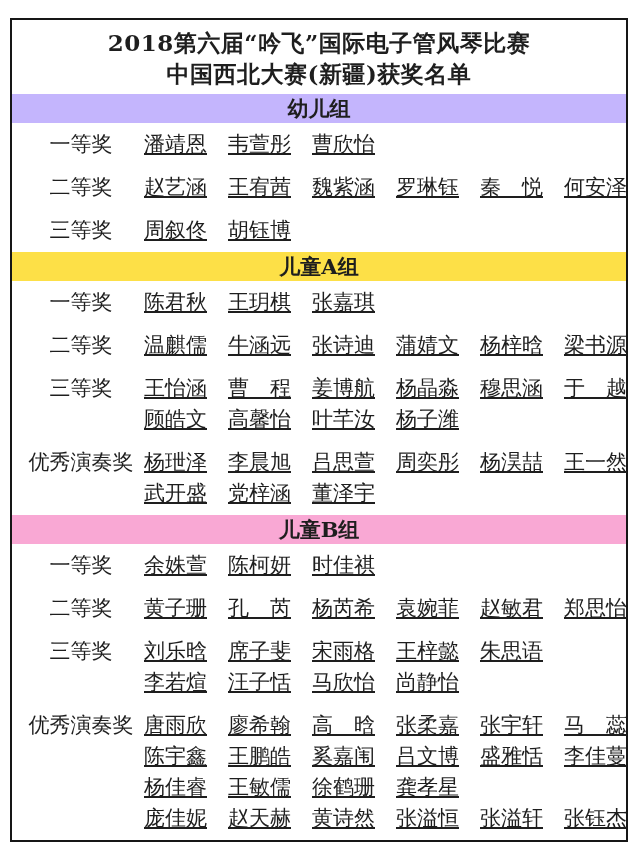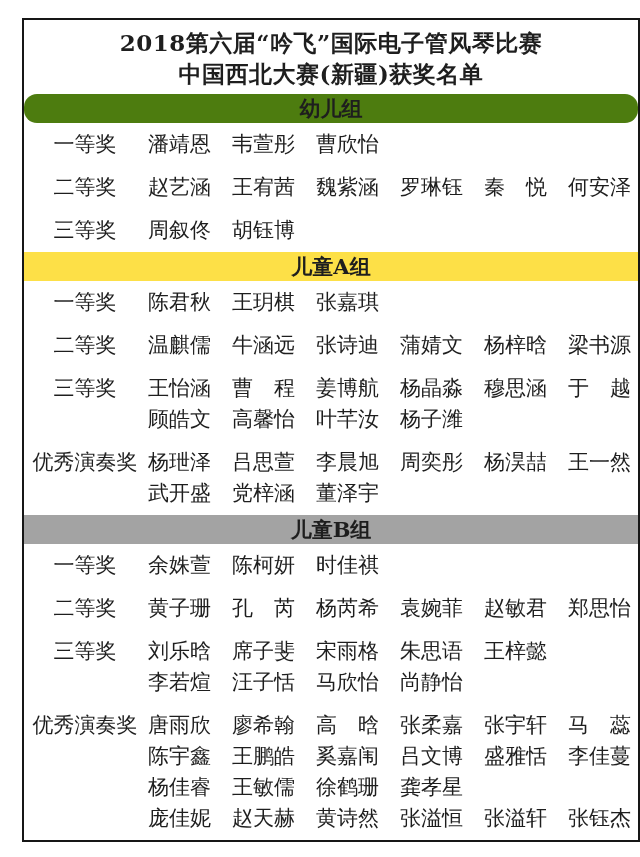--- a/index.html
+++ b/index.html
@@ -7,21 +7,21 @@
     padding: 0;
     background: #ffffff;
     width: 640px;
     height: 857px;
     overflow: hidden;
     font-family: "DejaVu Serif", "Liberation Serif", serif;
     color: #1e1e1e;
   }
   .doc {
     box-sizing: border-box;
-    margin: 18px 12px 12px 22px;
+    margin: 18px 12px 12px 10px;
     width: 618px;
     min-height: 824px;
     border: 2px solid #161616;
     background: #ffffff;
   }
   .title-block {
     padding: 7px 0 5px 0;
   }
   .title-line {
     text-align: center;
@@ -33,56 +33,57 @@
   .band {
     height: 29px;
     line-height: 29px;
     text-align: center;
     font-weight: bold;
     font-size: 21px;
   }
   .award-row {
     display: flex;
     align-items: flex-start;
-    padding: 8px 4px;
+    padding: 8px 12px;
   }
   .award-label {
     flex: 0 0 114px;
     text-align: center;
     font-size: 21px;
     line-height: 27px;
     white-space: nowrap;
   }
   .name-lines {
     flex: 1;
     padding-left: 6px;
   }
   .name-line {
     display: flex;
     line-height: 27px;
     margin-bottom: 4px;
+    text-decoration: underline;
   }
   .name-line:last-child { margin-bottom: 0; }
   .winner-name {
     flex: 0 0 84px;
     font-size: 21px;
     white-space: nowrap;
     overflow: visible;
   }
 </style>
 </head>
 <body>
 
 <div class="doc">
   <div class="title-block">
     <div class="title-line">2018第六届“吟飞”国际电子管风琴比赛</div>
     <div class="title-line">中国西北大赛(新疆)获奖名单</div>
   </div>
   <div id="groups">
-      <div class="band" style="background: #4d7c0f; border-radius: 13px;">幼儿组</div>
+      <div class="band" style="background: #c4b5fd;">幼儿组</div>
       <div class="award-row">
         <div class="award-label">一等奖</div>
         <div class="name-lines">
           <div class="name-line">
             <span class="winner-name">潘靖恩</span>
             <span class="winner-name">韦萱彤</span>
             <span class="winner-name">曹欣怡</span>
           </div>
         </div>
       </div>
@@ -149,34 +150,34 @@
             <span class="winner-name">叶芊汝</span>
             <span class="winner-name">杨子潍</span>
           </div>
         </div>
       </div>
       <div class="award-row">
         <div class="award-label">优秀演奏奖</div>
         <div class="name-lines">
           <div class="name-line">
             <span class="winner-name">杨玴泽</span>
+            <span class="winner-name">李晨旭</span>
             <span class="winner-name">吕思萱</span>
-            <span class="winner-name">李晨旭</span>
             <span class="winner-name">周奕彤</span>
             <span class="winner-name">杨淏喆</span>
             <span class="winner-name">王一然</span>
           </div>
           <div class="name-line">
             <span class="winner-name">武开盛</span>
             <span class="winner-name">党梓涵</span>
             <span class="winner-name">董泽宇</span>
           </div>
         </div>
       </div>
-      <div class="band" style="background: #a3a3a3;">儿童B组</div>
+      <div class="band" style="background: #f9a8d4;">儿童B组</div>
       <div class="award-row">
         <div class="award-label">一等奖</div>
         <div class="name-lines">
           <div class="name-line">
             <span class="winner-name">余姝萱</span>
             <span class="winner-name">陈柯妍</span>
             <span class="winner-name">时佳祺</span>
           </div>
         </div>
       </div>
@@ -193,22 +194,22 @@
           </div>
         </div>
       </div>
       <div class="award-row">
         <div class="award-label">三等奖</div>
         <div class="name-lines">
           <div class="name-line">
             <span class="winner-name">刘乐晗</span>
             <span class="winner-name">席子斐</span>
             <span class="winner-name">宋雨格</span>
+            <span class="winner-name">王梓懿</span>
             <span class="winner-name">朱思语</span>
-            <span class="winner-name">王梓懿</span>
           </div>
           <div class="name-line">
             <span class="winner-name">李若煊</span>
             <span class="winner-name">汪子恬</span>
             <span class="winner-name">马欣怡</span>
             <span class="winner-name">尚静怡</span>
           </div>
         </div>
       </div>
       <div class="award-row">

